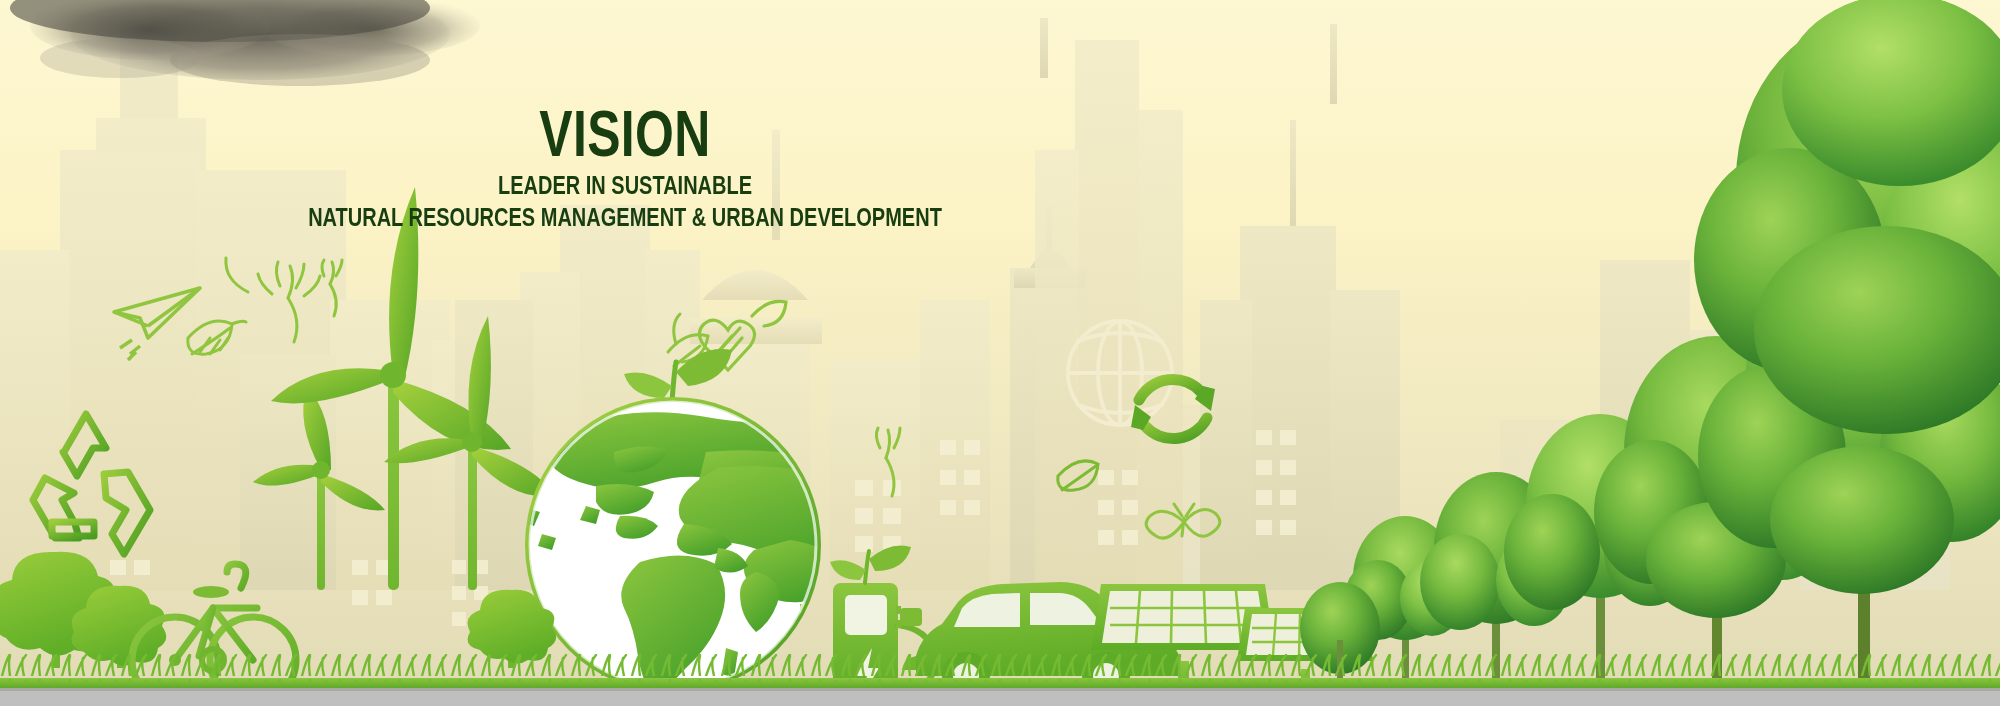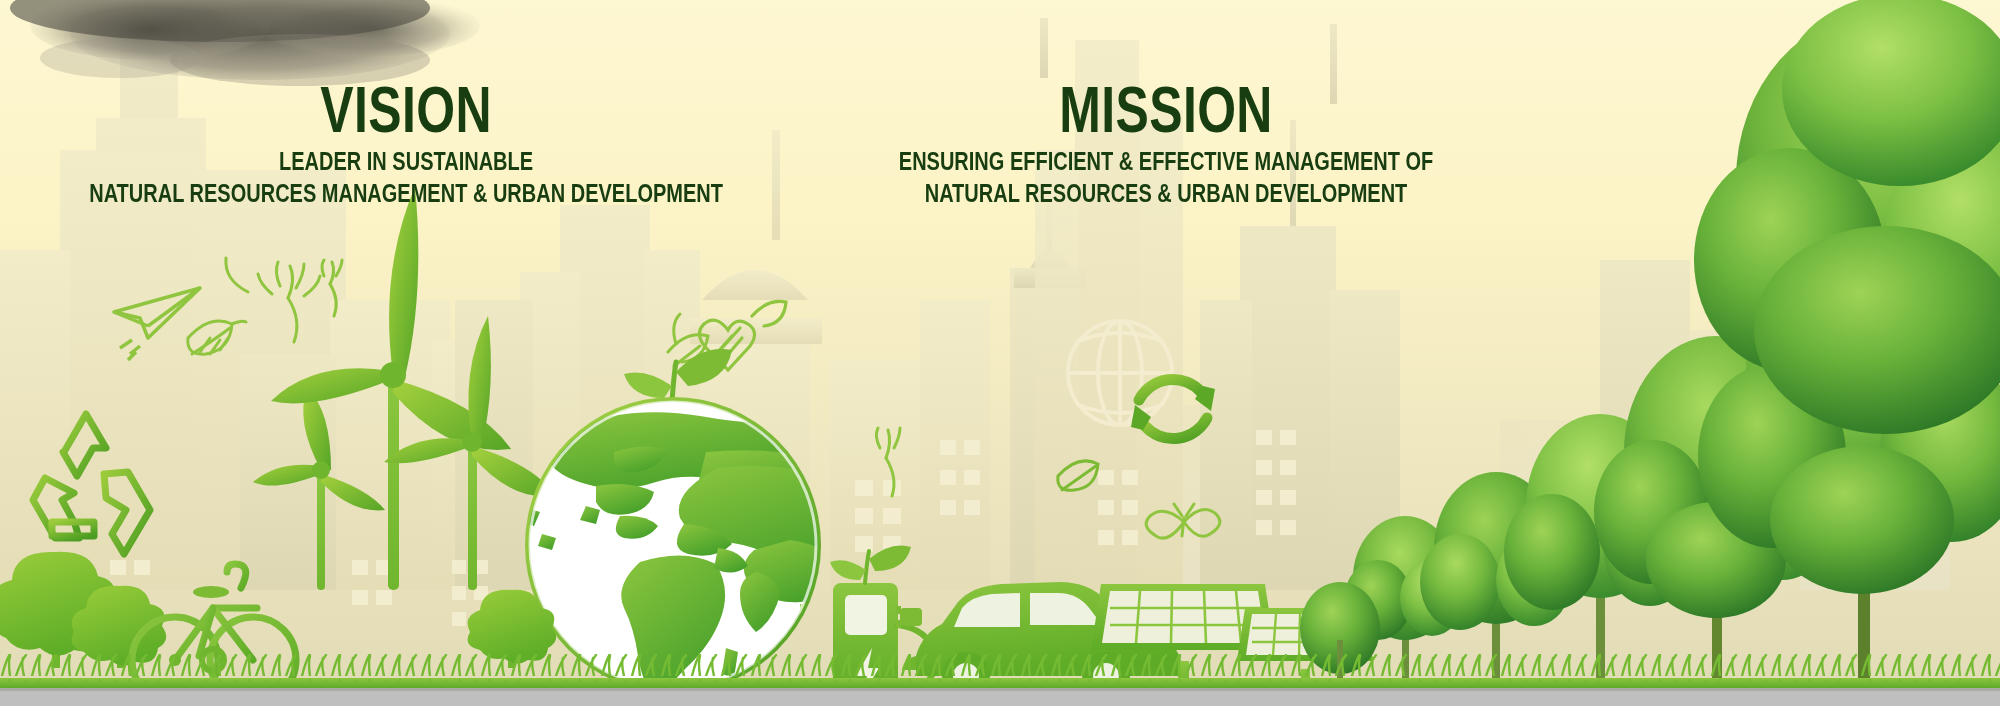--- a/index.html
+++ b/index.html
@@ -4,21 +4,21 @@
 <style>
   html,body{margin:0;padding:0;background:#fff;}
   body{font-family:"Liberation Sans",sans-serif;}
   #banner{
     position:relative;width:2000px;height:706px;overflow:hidden;
     background:linear-gradient(180deg,#fdf6cf 0%,#fcf3c6 28%,#f3ebc2 55%,#e8e0bb 78%,#e2dcb8 100%);
   }
   .layer{position:absolute;left:0;top:0;width:2000px;height:706px;}
 
   
-  .textwrap{position:absolute;left:0;top:84px;width:1240px;height:170px;display:flex;}
+  .textwrap{position:absolute;left:0;top:108px;width:1240px;height:170px;display:flex;}
   .col{flex:1;text-align:center;color:#173d10;}
   .col h1{
     margin:0;font-weight:700;letter-spacing:.5px;line-height:.82;
     font-size:64px;transform:scaleX(.78);transform-origin:center;
     font-family:"Liberation Sans",sans-serif;
   }
   .col .sub{
     margin-top:9px;font-weight:700;font-size:25px;line-height:1.28;
     transform:scaleX(.80);transform-origin:center;white-space:nowrap;
     font-family:"Liberation Sans",sans-serif;
@@ -560,21 +560,16 @@
   </svg>
 
   <div class="textwrap">
 
     <div class="col vision">
       <h1>VISION</h1>
       <div class="sub">LEADER IN SUSTAINABLE</div>
       <div class="sub" style="margin-top:0">NATURAL RESOURCES MANAGEMENT &amp; URBAN DEVELOPMENT</div>
     </div>
 
-    <div class="col mission">
-      <h1>MISSION</h1>
-      <div class="sub">ENSURING EFFICIENT &amp; EFFECTIVE MANAGEMENT OF</div>
-      <div class="sub" style="margin-top:0">NATURAL RESOURCES &amp; URBAN DEVELOPMENT</div>
-    </div>
 
   </div>
 
 </div>
 
 </body></html>

